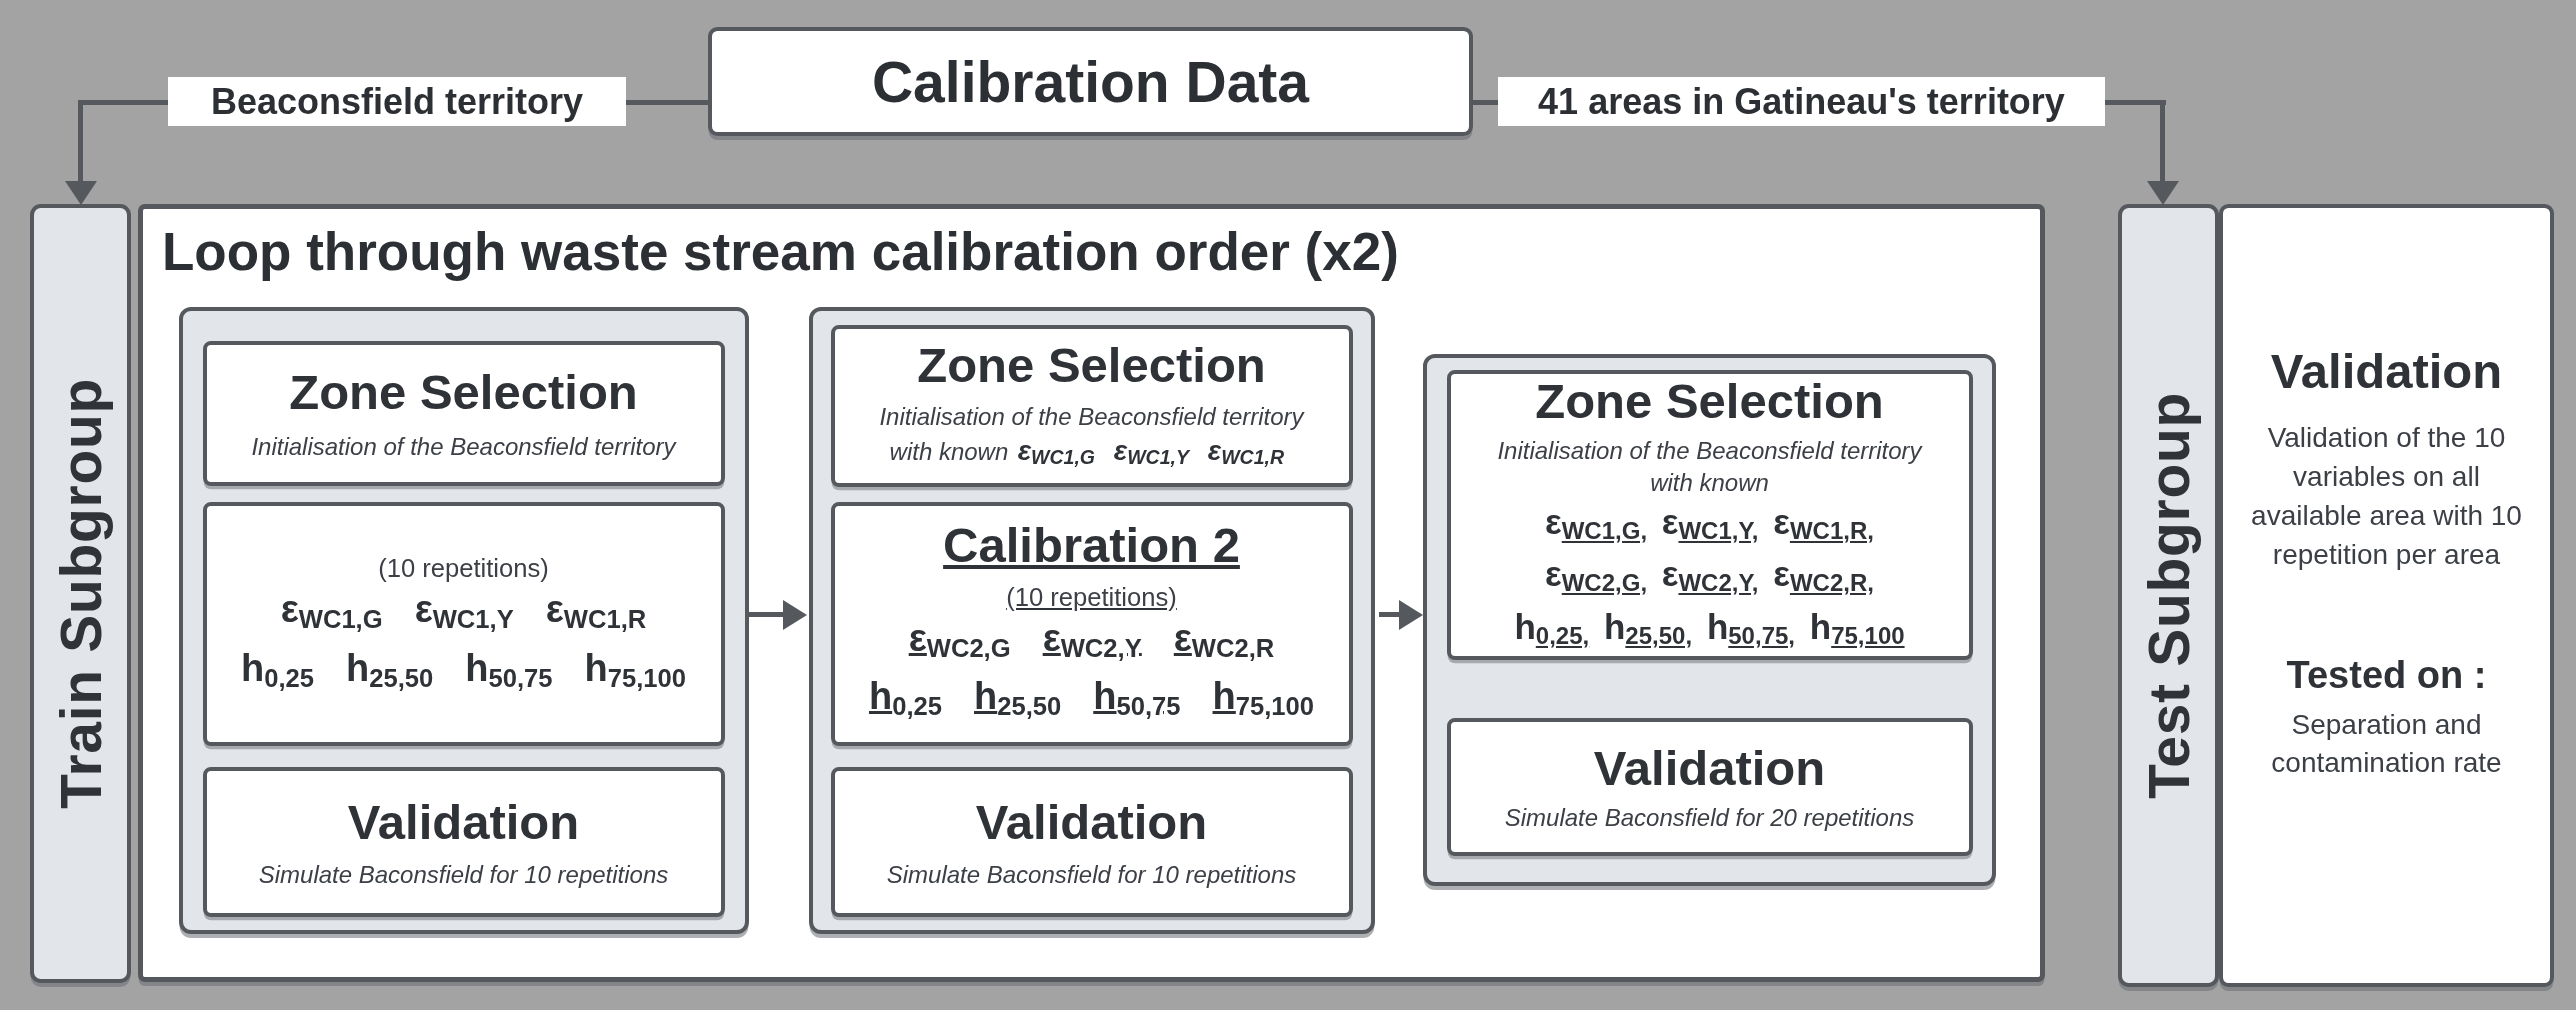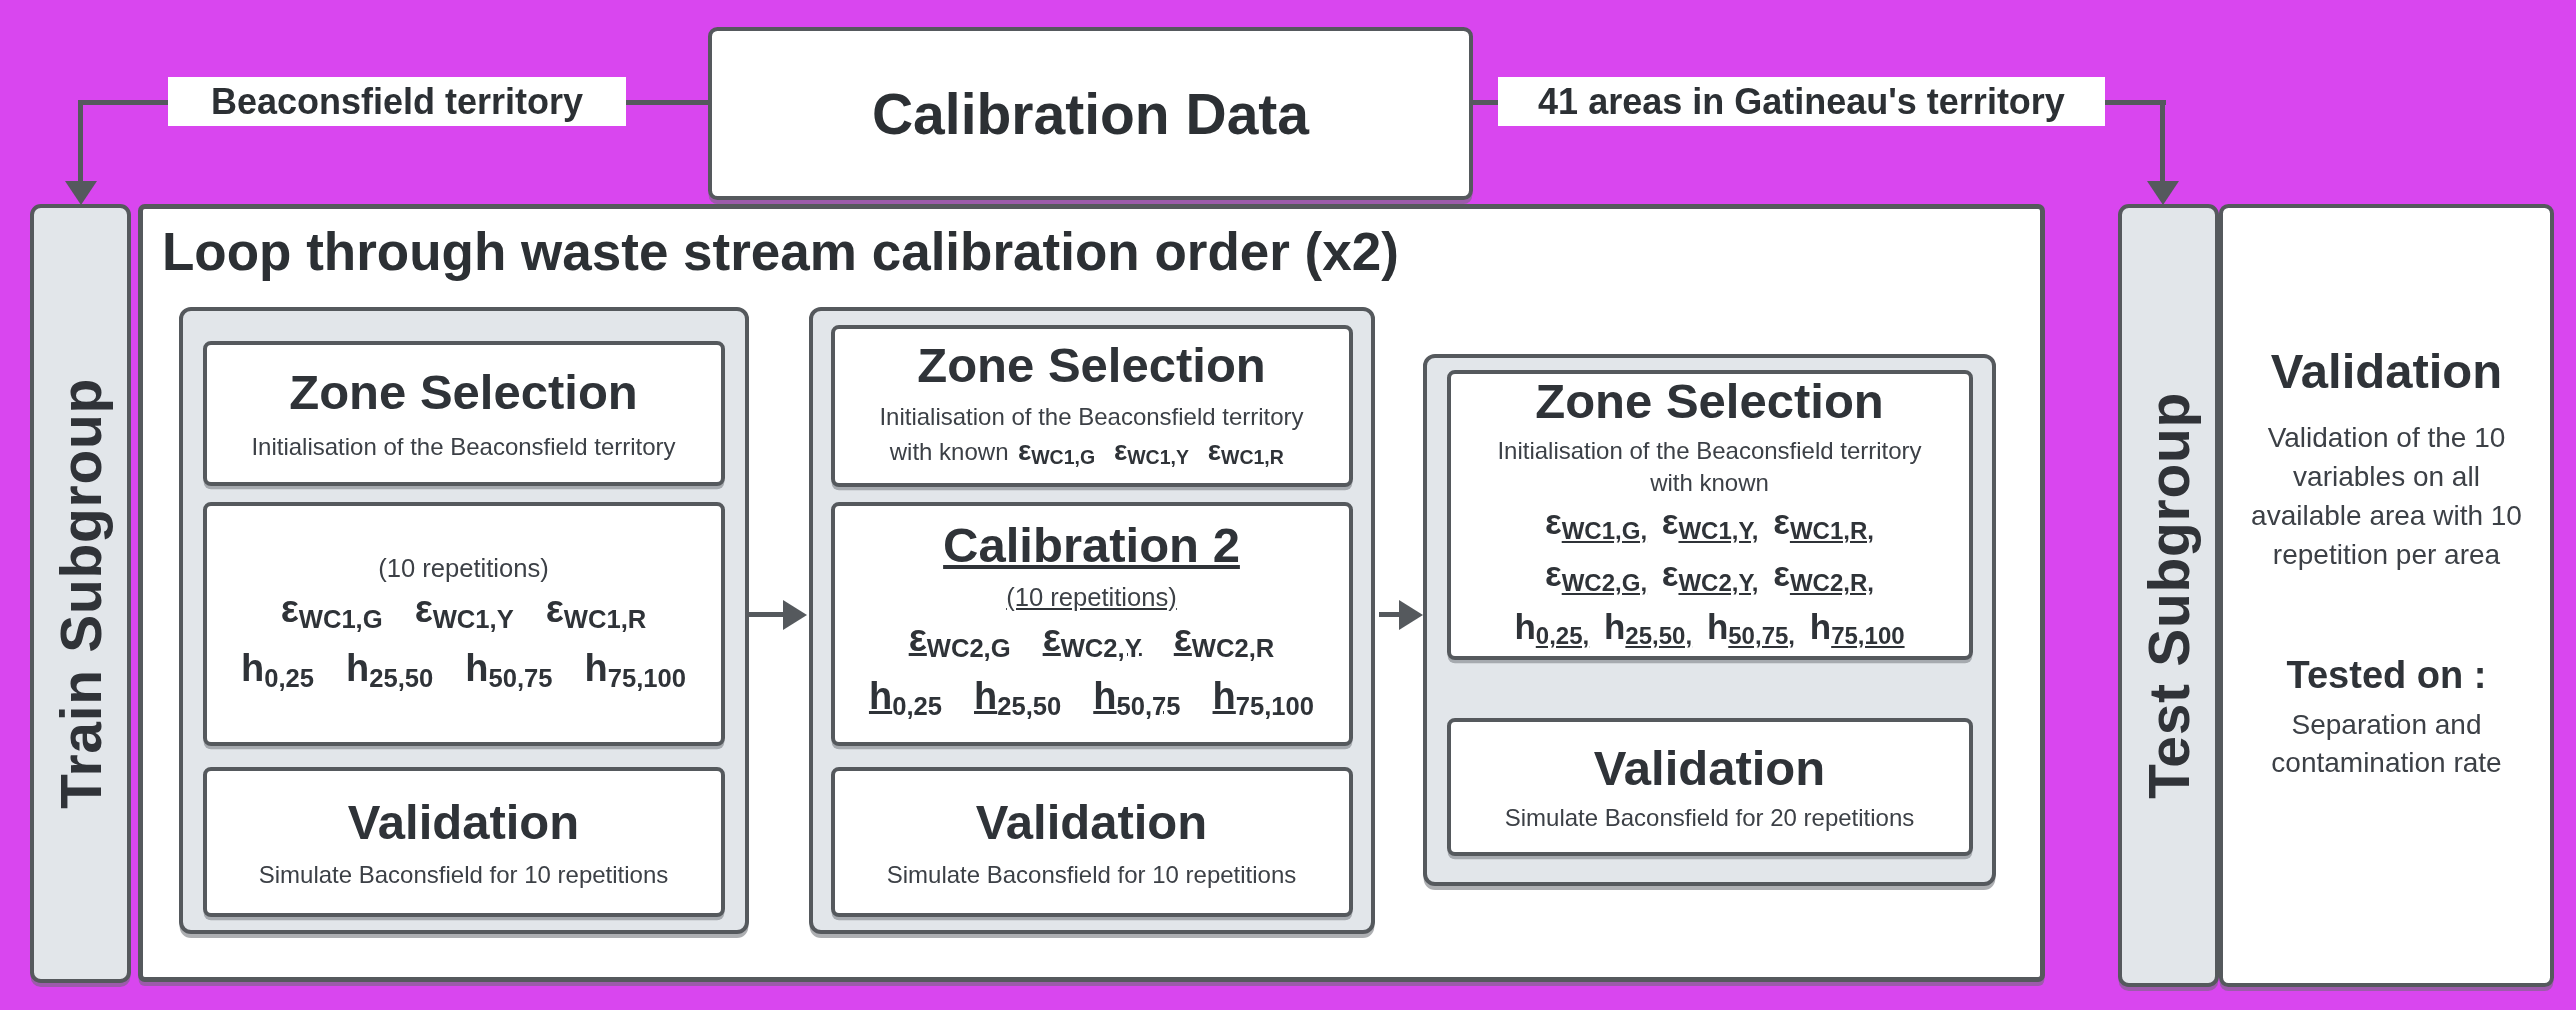--- a/index.html
+++ b/index.html
@@ -1,16 +1,16 @@
 <!DOCTYPE html>
 <html style="font-size:10.8px"><head>
 <meta charset="utf-8">
 <style>
   html,body{margin:0;padding:0;background:#ffffff;}
-  .stage{position:relative;width:2576px;height:1010px;background:#d946ef;
+  .stage{position:relative;width:2576px;height:1010px;background:#a3a3a3;
          font-family:"Liberation Sans",sans-serif;color:#2f3338;overflow:hidden;}
   .box{position:absolute;background:#ffffff;border:4.7px solid #55595d;border-radius:9.4px;
        box-shadow:0 4.7px 0 -0.7px rgba(105,110,115,.55);box-sizing:border-box;}
   .gray{background:#e2e6ea;}
   .hline,.vline{position:absolute;background:#55595d;}
   .arrow-down{position:absolute;width:0;height:0;border-left:16px solid transparent;
               border-right:16px solid transparent;border-top:24px solid #55595d;}
   .arrow-right{position:absolute;width:0;height:0;border-top:15px solid transparent;
                border-bottom:15px solid transparent;border-left:24px solid #55595d;}
   .conn-label{position:absolute;background:#ffffff;text-align:center;font-weight:bold;
@@ -20,21 +20,21 @@
   .vbar{border-radius:10.8px;}
   .vtext{writing-mode:vertical-rl;transform:rotate(180deg);font-weight:bold;font-size:57px;
          color:#303338;letter-spacing:0.7px;}
   .big-title{font-weight:bold;font-size:57px;color:#2c3034;}
   .loop-title{position:absolute;font-weight:bold;font-size:53px;color:#2c3034;white-space:nowrap;}
   .group{position:absolute;background:#e2e6ea;border:4px solid #55595d;border-radius:12px;
          box-shadow:0 4.7px 0 -0.7px rgba(105,110,115,.55);box-sizing:border-box;}
   .inner{position:absolute;background:#ffffff;border:4px solid #55595d;border-radius:8px;
          box-shadow:0 4px 0 -0.7px rgba(105,110,115,.5);box-sizing:border-box;padding:4px 6.7px;}
   .heading{font-weight:bold;font-size:49px;line-height:57px;color:#2f3338;white-space:nowrap;}
-  .body-txt{font-size:24px;line-height:32px;color:#3c4046;}
+  .body-txt{font-size:24px;line-height:32px;color:#3c4046;font-style:italic;}
   .note-txt{font-size:25.6px;line-height:34px;color:#3c4046;margin-top:5.4px;}
   .formula{font-weight:bold;font-size:38px;line-height:49px;color:#2f3338;white-space:nowrap;}
   .formula sub{font-size:25.6px;vertical-align:-0.22em;text-align:right;}
   .formula .tok{margin:0 16px;}
   .formula.tight .tok{margin:0 7.4px;}
   .formula.small{font-size:28px;line-height:36px;}
   .formula.small sub{font-size:19.5px;}
   .formula.small .tok{margin:0 9.4px;}
   .formula.mid{font-size:35px;line-height:42px;}
   .formula.mid sub{font-size:24px;text-decoration:underline;}
@@ -53,21 +53,21 @@
   <div class="hline" style="left:78px;top:100px;width:630px;height:5.4px;"></div>
   <div class="vline" style="left:78px;top:100px;width:5.4px;height:82px;"></div>
   <div class="arrow-down" style="left:65px;top:181px;"></div>
   <div class="conn-label" style="left:168px;top:77px;width:458px;line-height:49px;">Beaconsfield territory</div>
 
   <div class="hline" style="left:1473px;top:100px;width:693px;height:5.4px;"></div>
   <div class="vline" style="left:2160px;top:100px;width:5.4px;height:82px;"></div>
   <div class="arrow-down" style="left:2147px;top:181px;"></div>
   <div class="conn-label" style="left:1498px;top:77px;width:607px;line-height:49px;">41 areas in Gatineau's territory</div>
 
-  <div class="box center-flex" style="left:708px;top:27px;width:765px;height:173px;">
+  <div class="box center-flex" style="left:708px;top:27px;width:765px;height:109px;">
     <span class="big-title">Calibration Data</span>
   </div>
 
   <div class="box gray vbar center-flex" style="left:30px;top:204px;width:101px;height:779px;">
     <span class="vtext">Train Subgroup</span>
   </div>
 
   <div class="box" style="left:138px;top:204px;width:1907px;height:778px;border-radius:6.7px;border-width:5.4px;"></div>
   <div class="loop-title" style="left:162px;top:221px;">Loop through waste stream calibration order (x2)</div>
 

